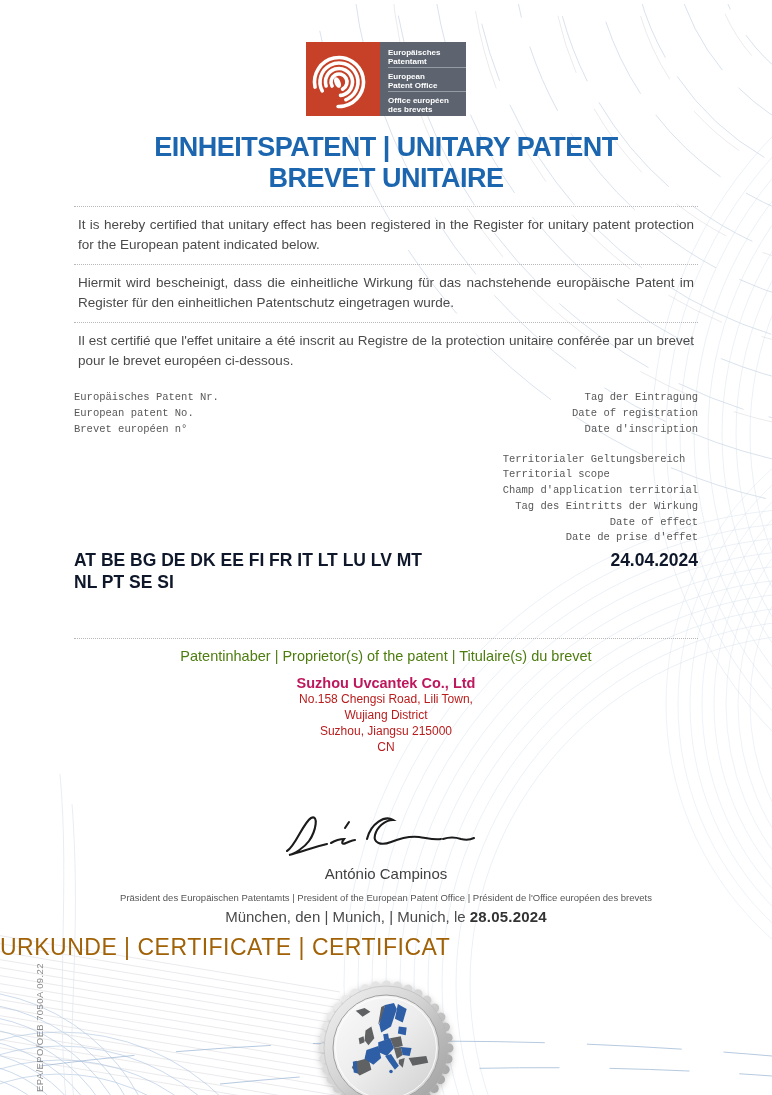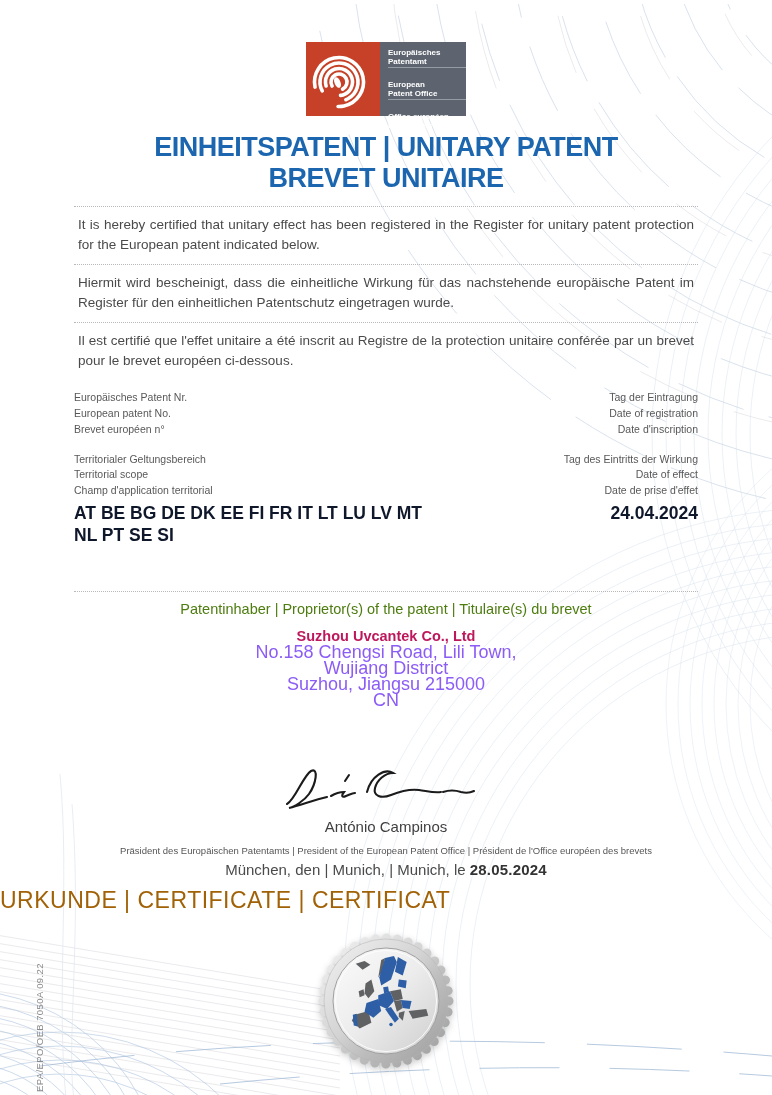--- a/index.html
+++ b/index.html
@@ -15,52 +15,52 @@
   
   .logo { margin:38px auto 0; display:flex; width:160px; filter:drop-shadow(0 0 0 transparent); }
   .logo-red { width:74px; height:74px; background:#c64128; flex:0 0 74px; }
   .logo-gray {
     width:86px; height:74px; background:#5d6470; color:#fff;
     padding:6px 0 6px 8px; display:flex; flex-direction:column; justify-content:space-between;
   }
   .logo-gray .blk {
     font-size:8px; font-weight:bold; line-height:1.18; white-space:pre-line; letter-spacing:0;
   }
-  .logo-gray .blk + .blk { border-top:1px solid rgba(255,255,255,.35); padding-top:12px; }
+  .logo-gray .blk + .blk { border-top:1px solid rgba(255,255,255,.35); padding-top:4px; }
 
   
   .cert-title {
     margin-top:16px; text-align:center; color:#1c66b0;
     font-size:27px; font-weight:bold; letter-spacing:-0.5px; line-height:31px;
     white-space:pre-line;
   }
 
   
   .statements { width:624px; margin:12px auto 0; }
   .statement {
     border-top:1px dotted #b8b8b8;
     padding:8px 4px 10px; font-size:13.5px; line-height:1.45; color:#4a4a4a;
     text-align:justify;
   }
 
   
   .fields { width:624px; margin:10px auto 0; }
-  .frow { display:flex; justify-content:space-between; align-items:flex-end; }
+  .frow { display:flex; justify-content:space-between; align-items:flex-end;font-family:Liberation Mono, monospace; }
   .labels { font-size:10.5px; color:#585858; line-height:1.5; white-space:pre-line; }
   .labels.r { text-align:right; }
   .vrow { display:flex; justify-content:space-between; align-items:baseline; margin-top:4px; }
   .bigval { font-size:27px; font-weight:bold; color:#3d4757; letter-spacing:-0.5px; }
-  .frow2 { margin-top:14px; }
+  .frow2 { margin-top:14px;flex-direction:column; }
   .midval { font-size:17.5px; font-weight:bold; color:#0f172a; line-height:1.25; white-space:pre-line; }
 
   
   .proprietor { width:624px; margin:44px auto 0; border-top:1px dotted #b8b8b8; padding-top:9px; text-align:center; }
   .prop-heading { font-size:14.5px; color:#4d7c0f; }
   .prop-name { margin-top:11px; font-size:14.5px; font-weight:bold; color:#be185d; }
-  .prop-addr { font-size:18px; line-height:16px; color:#8b5cf6; white-space:pre-line; }
+  .prop-addr { font-size:12px; line-height:16px; color:#b91c1c; white-space:pre-line; }
 
   
   .sigblock { margin-top:56px; text-align:center; }
   .sig-svg { display:block; margin:0 auto; }
   .sig-name { font-size:15px; color:#3f3f3f; margin-top:2px; }
   .president-line { font-size:9.5px; color:#555; margin-top:10px; }
   .place-line { font-size:15px; color:#4a4a4a; margin-top:5px; }
   .place-line b { color:#333; letter-spacing:0.2px; }
 
   

